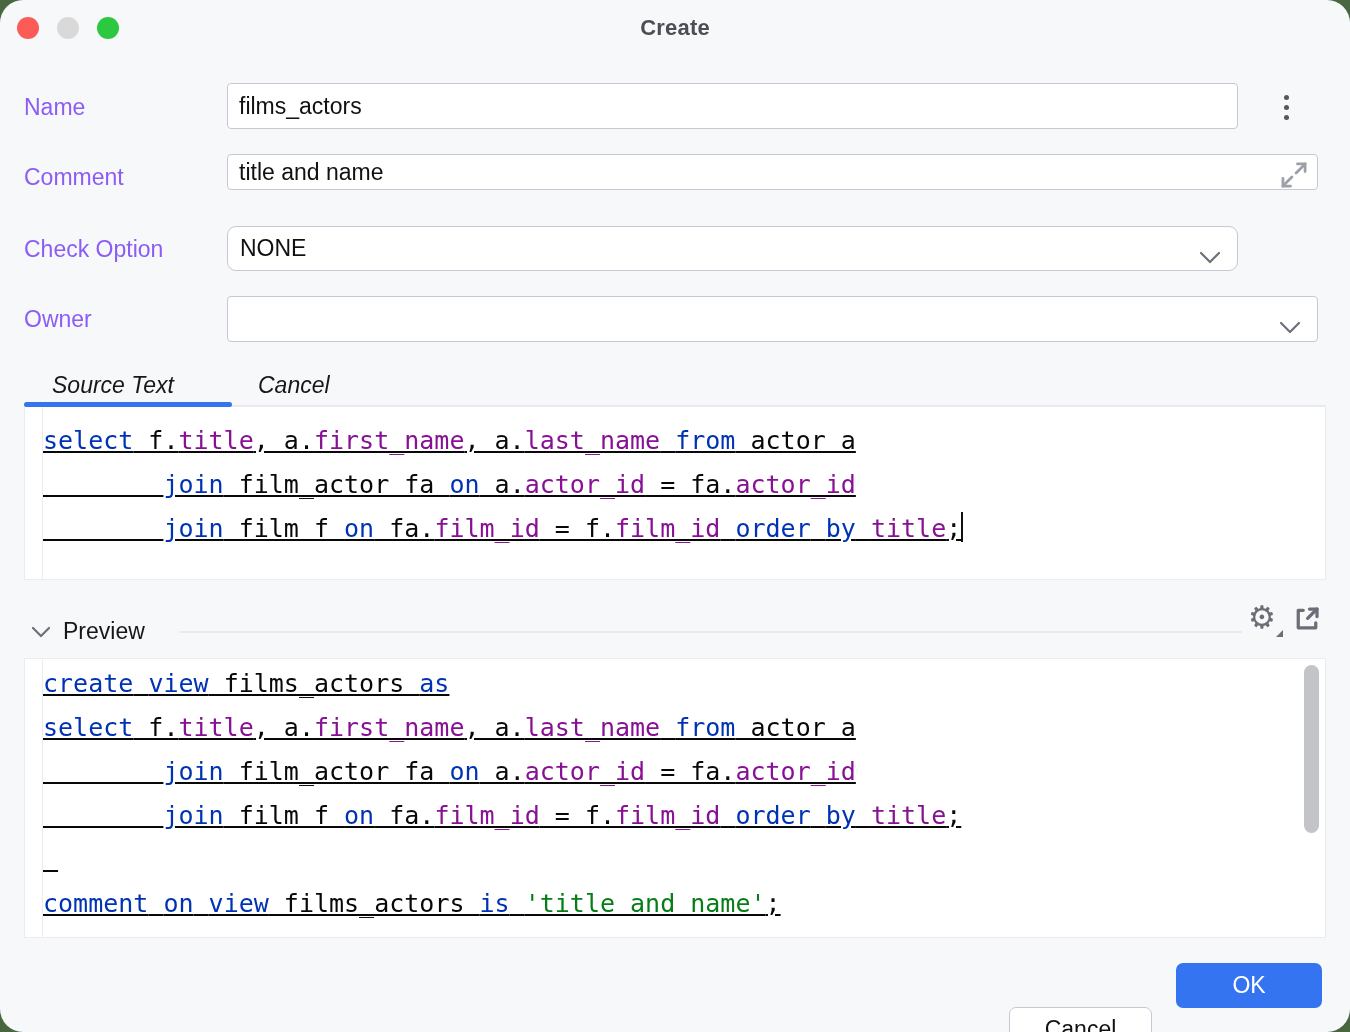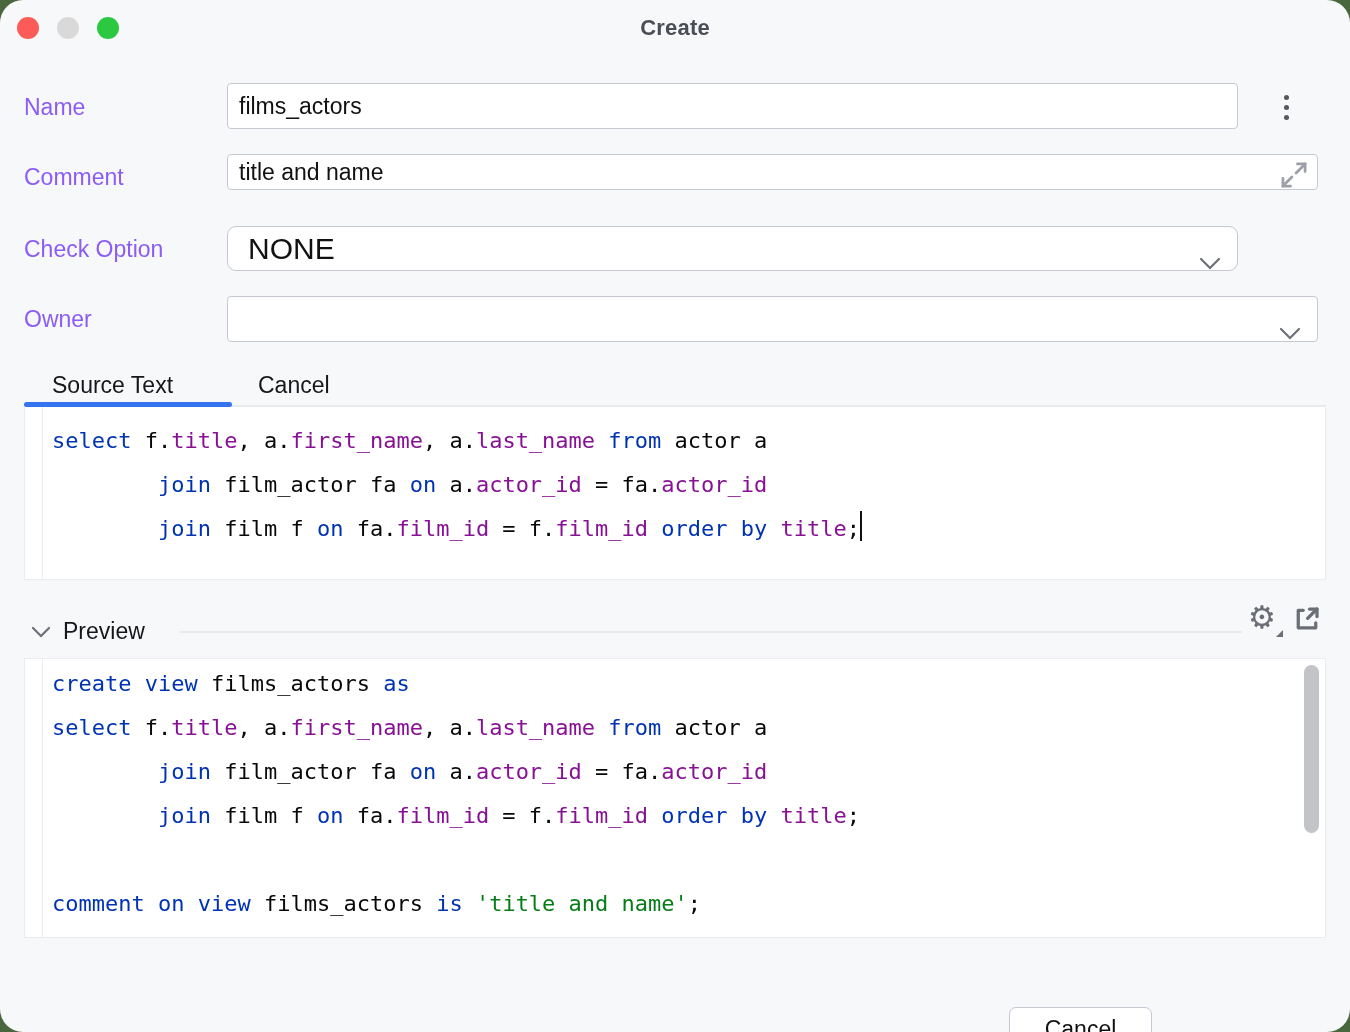--- a/index.html
+++ b/index.html
@@ -27,42 +27,42 @@
   .flabel{position:absolute;left:24px;font-size:23px;color:#8b5cf6;}
   .tfield{
     position:absolute;box-sizing:border-box;background:#fff;
     border:1.5px solid #c6c8d2;border-radius:4px;
     font-family:"Liberation Sans",sans-serif;font-size:23px;color:#111;
     padding:0 11px;outline:none;
   }
   .combo{
     position:absolute;box-sizing:border-box;background:#fff;
     border:1.5px solid #c6c8d2;display:flex;align-items:center;
-    font-size:30px;color:#111;padding:0 20px;cursor:pointer;
+    font-size:23px;color:#111;padding:0 12px;cursor:pointer;
   }
   .combo .chev{position:absolute;right:16px;top:50%;margin-top:-6px;}
   .kebab{position:absolute;left:1272px;top:90px;width:28px;height:34px;
     display:flex;flex-direction:column;align-items:center;justify-content:center;gap:5px;cursor:pointer;}
   .kebab i{width:5px;height:5px;border-radius:50%;background:#55585e;}
   .expand-ic{position:absolute;left:1276px;top:157px;cursor:pointer;}
   
-  .tab{position:absolute;top:372px;font-size:23px;color:#16171a;cursor:pointer;}
+  .tab{position:absolute;top:372px;font-size:23px;color:#16171a;cursor:pointer;font-style:italic;}
   .tab-underline{position:absolute;left:24px;top:402px;width:208px;height:5px;border-radius:3px;
     background:var(--accent,#3574f0);}
   .tab-baseline{position:absolute;left:24px;top:405px;width:1302px;height:2px;background:#e9eaee;}
   
   .editor{
     position:absolute;left:24px;width:1302px;box-sizing:border-box;
     background:#fff;border:1px solid #ebecf0;border-top:none;
   }
   .gutter{position:absolute;left:0;top:0;bottom:0;width:17px;border-right:1px solid #ebecf0;}
   .code{
-    position:absolute;left:27px;right:2px;
+    position:absolute;left:18px;right:2px;
     font-family:"DejaVu Sans Mono","Liberation Mono",monospace;
-    font-size:22px;line-height:44px;color:var(--code_text,#080808);
+    font-size:25px;line-height:44px;color:var(--code_text,#080808);text-decoration:underline;
   }
   .code-line{white-space:pre;}
   .tok-kw{color:var(--keyword,#0033b3);}
   .tok-fld{color:var(--field,#871094);}
   .tok-str{color:var(--string,#067d17);}
   .tok-pl{color:var(--code_text,#080808);}
   .tok-caret{display:inline-block;width:2px;height:30px;background:#101010;vertical-align:-5px;}
   .scroll-thumb{position:absolute;right:6px;top:6px;width:15px;height:168px;border-radius:8px;
     background:#c3c4c7;cursor:pointer;}
   
@@ -178,14 +178,17 @@
         <div class="code-line"><span class="tok-pl">        </span><span class="tok-kw">join</span><span class="tok-pl"> film f </span><span class="tok-kw">on</span><span class="tok-pl"> fa.</span><span class="tok-fld">film_id</span><span class="tok-pl"> = f.</span><span class="tok-fld">film_id</span><span class="tok-pl"> </span><span class="tok-kw">order</span><span class="tok-pl"> </span><span class="tok-kw">by</span><span class="tok-pl"> </span><span class="tok-fld">title</span><span class="tok-pl">;</span></div>
         <div class="code-line">&nbsp;</div>
         <div class="code-line"><span class="tok-kw">comment</span><span class="tok-pl"> </span><span class="tok-kw">on</span><span class="tok-pl"> </span><span class="tok-kw">view</span><span class="tok-pl"> films_actors </span><span class="tok-kw">is</span><span class="tok-pl"> </span><span class="tok-str">'title and name'</span><span class="tok-pl">;</span></div>
       </div>
     <div class="scroll-thumb"></div>
   </div>
 
   <div class="btn cancel">
     <span>Cancel</span>
   </div>
+  <div class="btn ok">
+    <span>OK</span>
+  </div>
 
 </div>
 
 </body></html>

